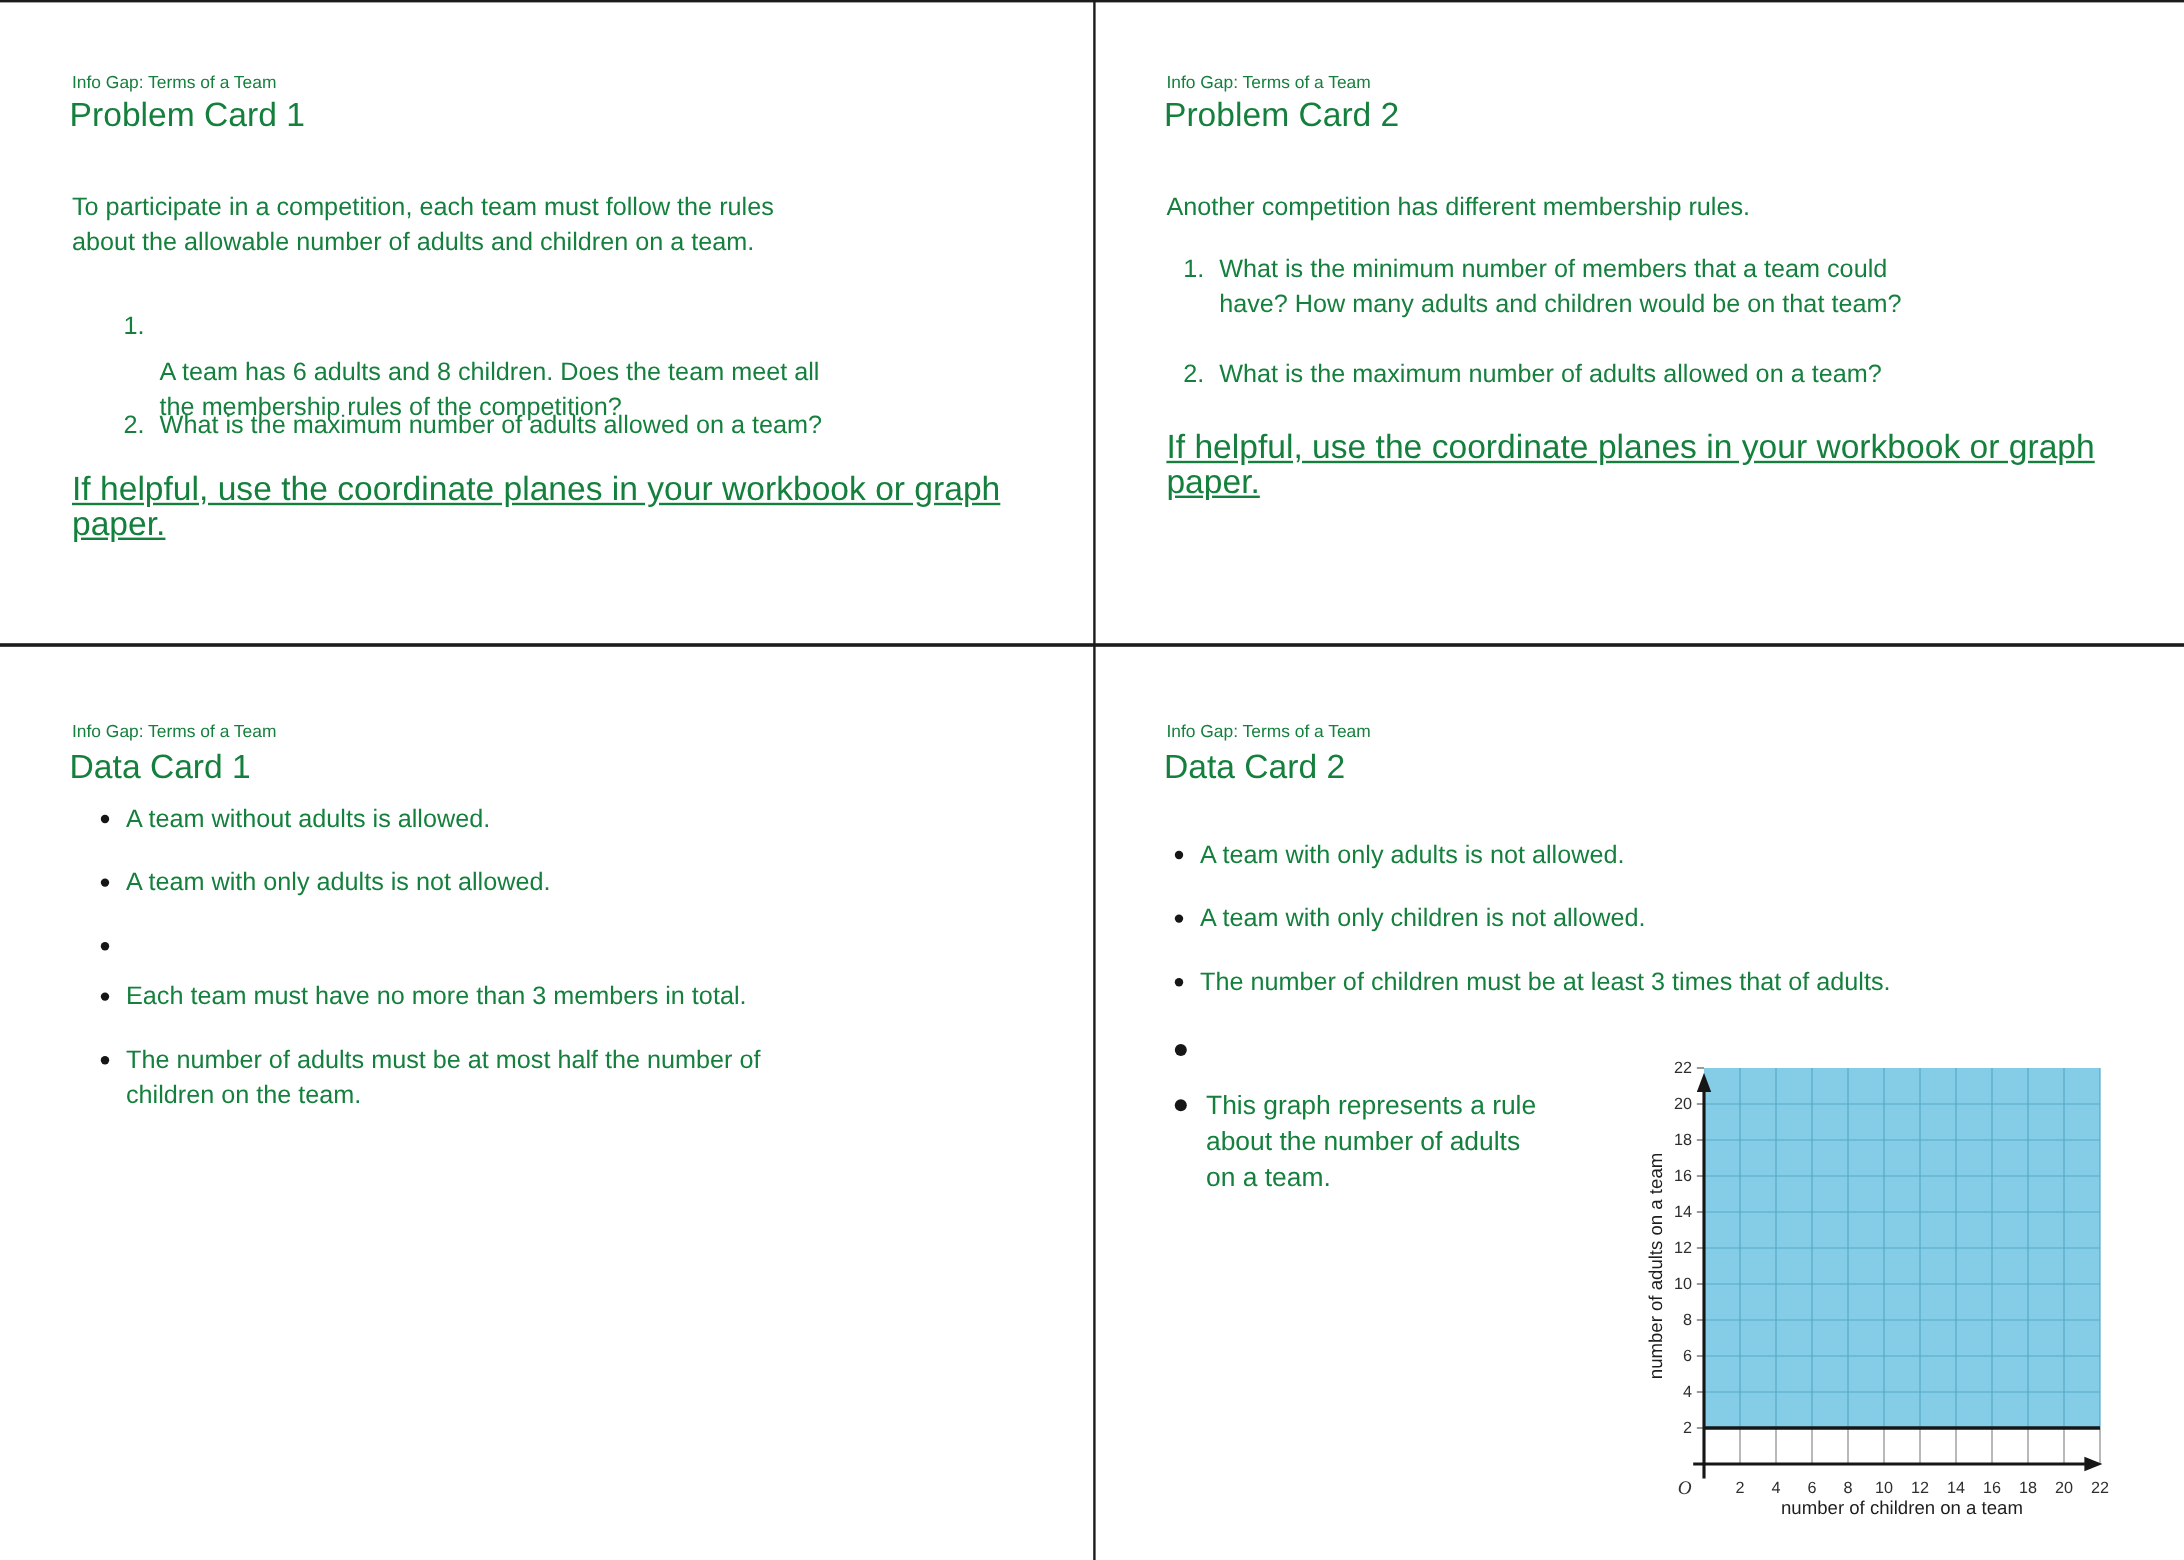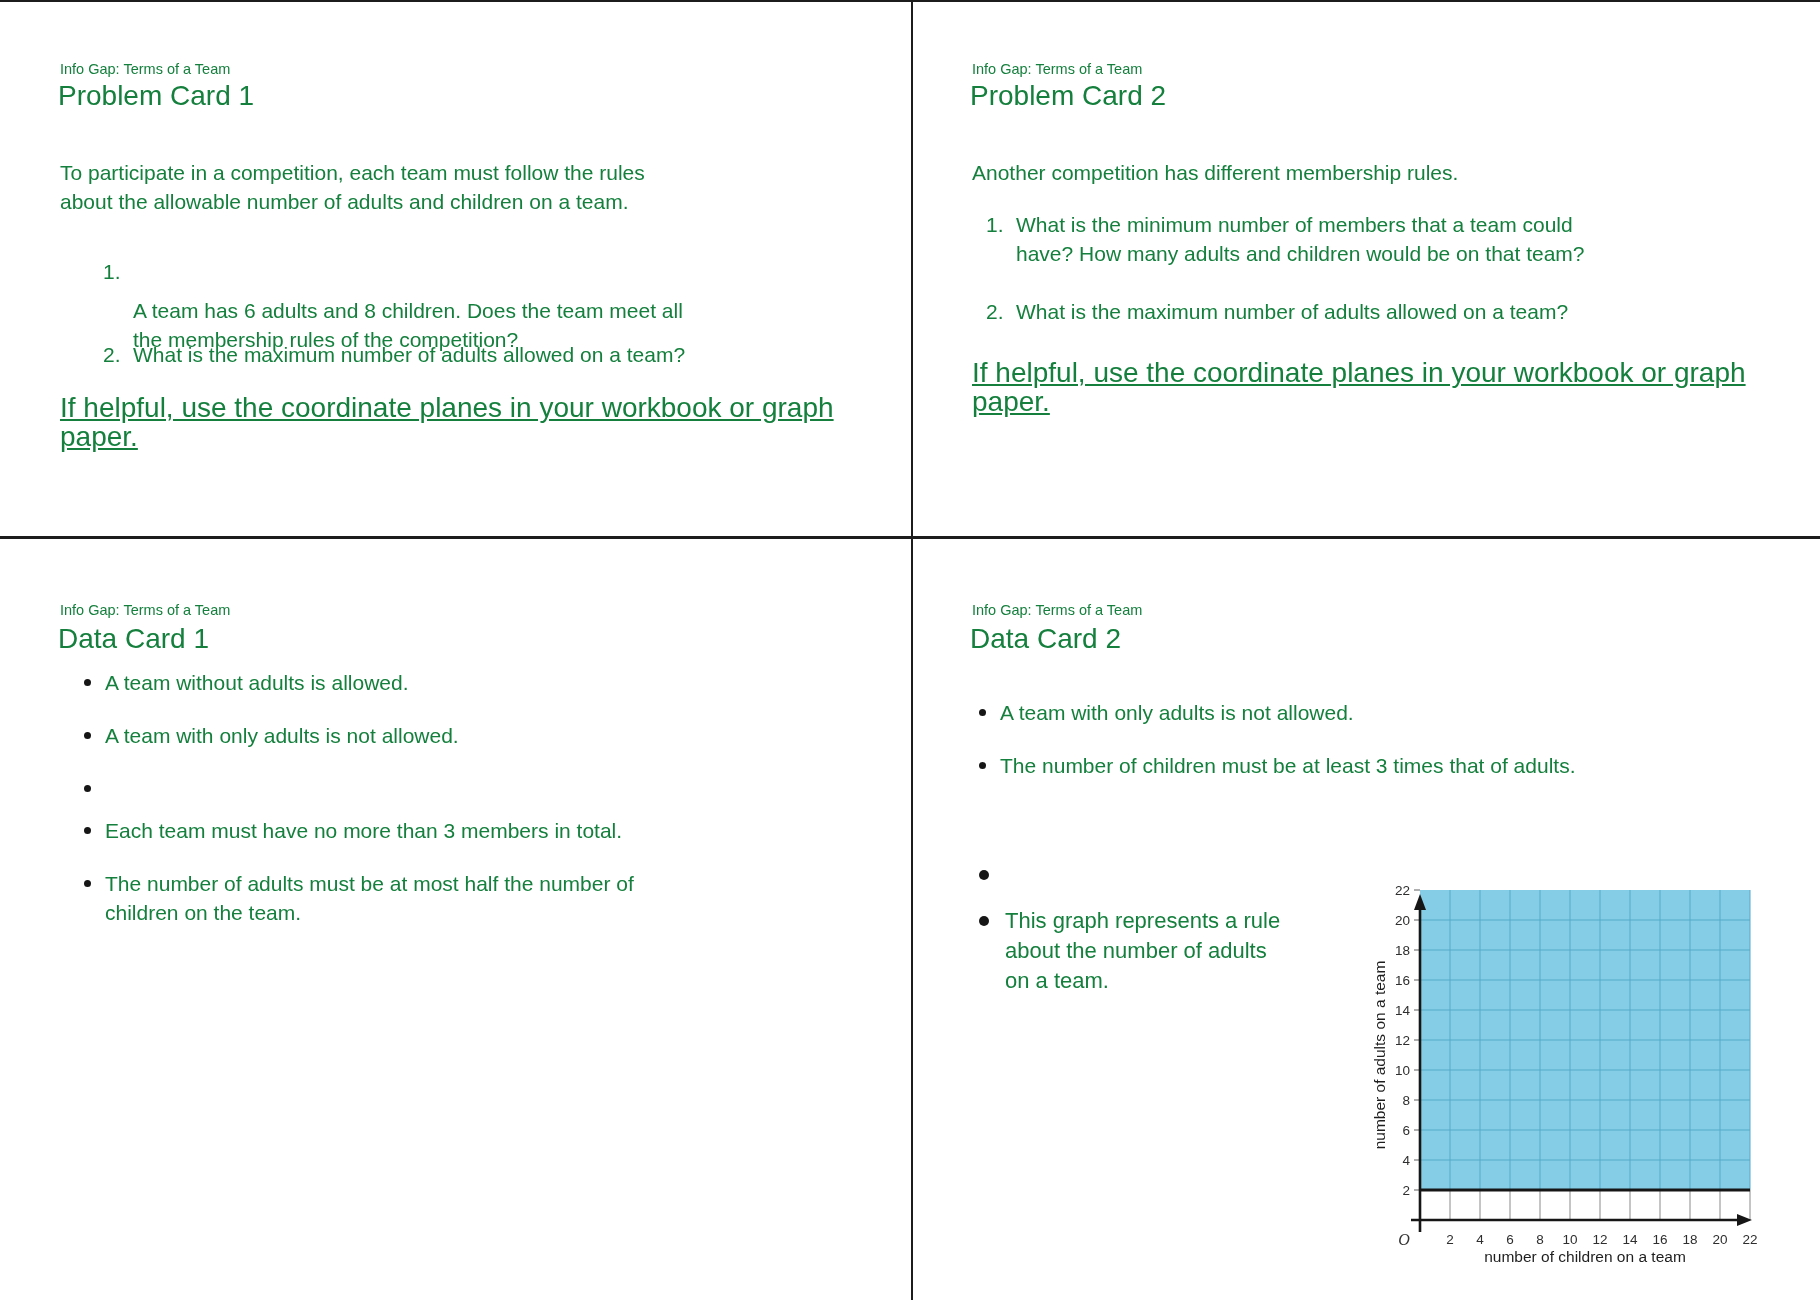--- a/index.html
+++ b/index.html
@@ -104,20 +104,24 @@
 children on the team.</span>
     </div>
   </div>
 
   <div class="kicker" id="d2-kicker">Info Gap: Terms of a Team</div>
   <div class="card-title" id="d2-title">Data Card 2</div>
   <div class="bullets" id="d2-bullets">
     <div class="bullet-item">
       <span class="dot"></span>
       <span class="bt">A team with only adults is not allowed.</span>
+    </div>
+    <div class="bullet-item">
+      <span class="dot"></span>
+      <span class="bt">A team with only children is not allowed.</span>
     </div>
     <div class="bullet-item">
       <span class="dot"></span>
       <span class="bt">The number of children must be at least 3 times that of adults.</span>
     </div>
   </div>
   <div class="bullets" id="d2-graph-bullets">
     <div class="bullet-item">
       <span class="dot"></span>
     </div>

